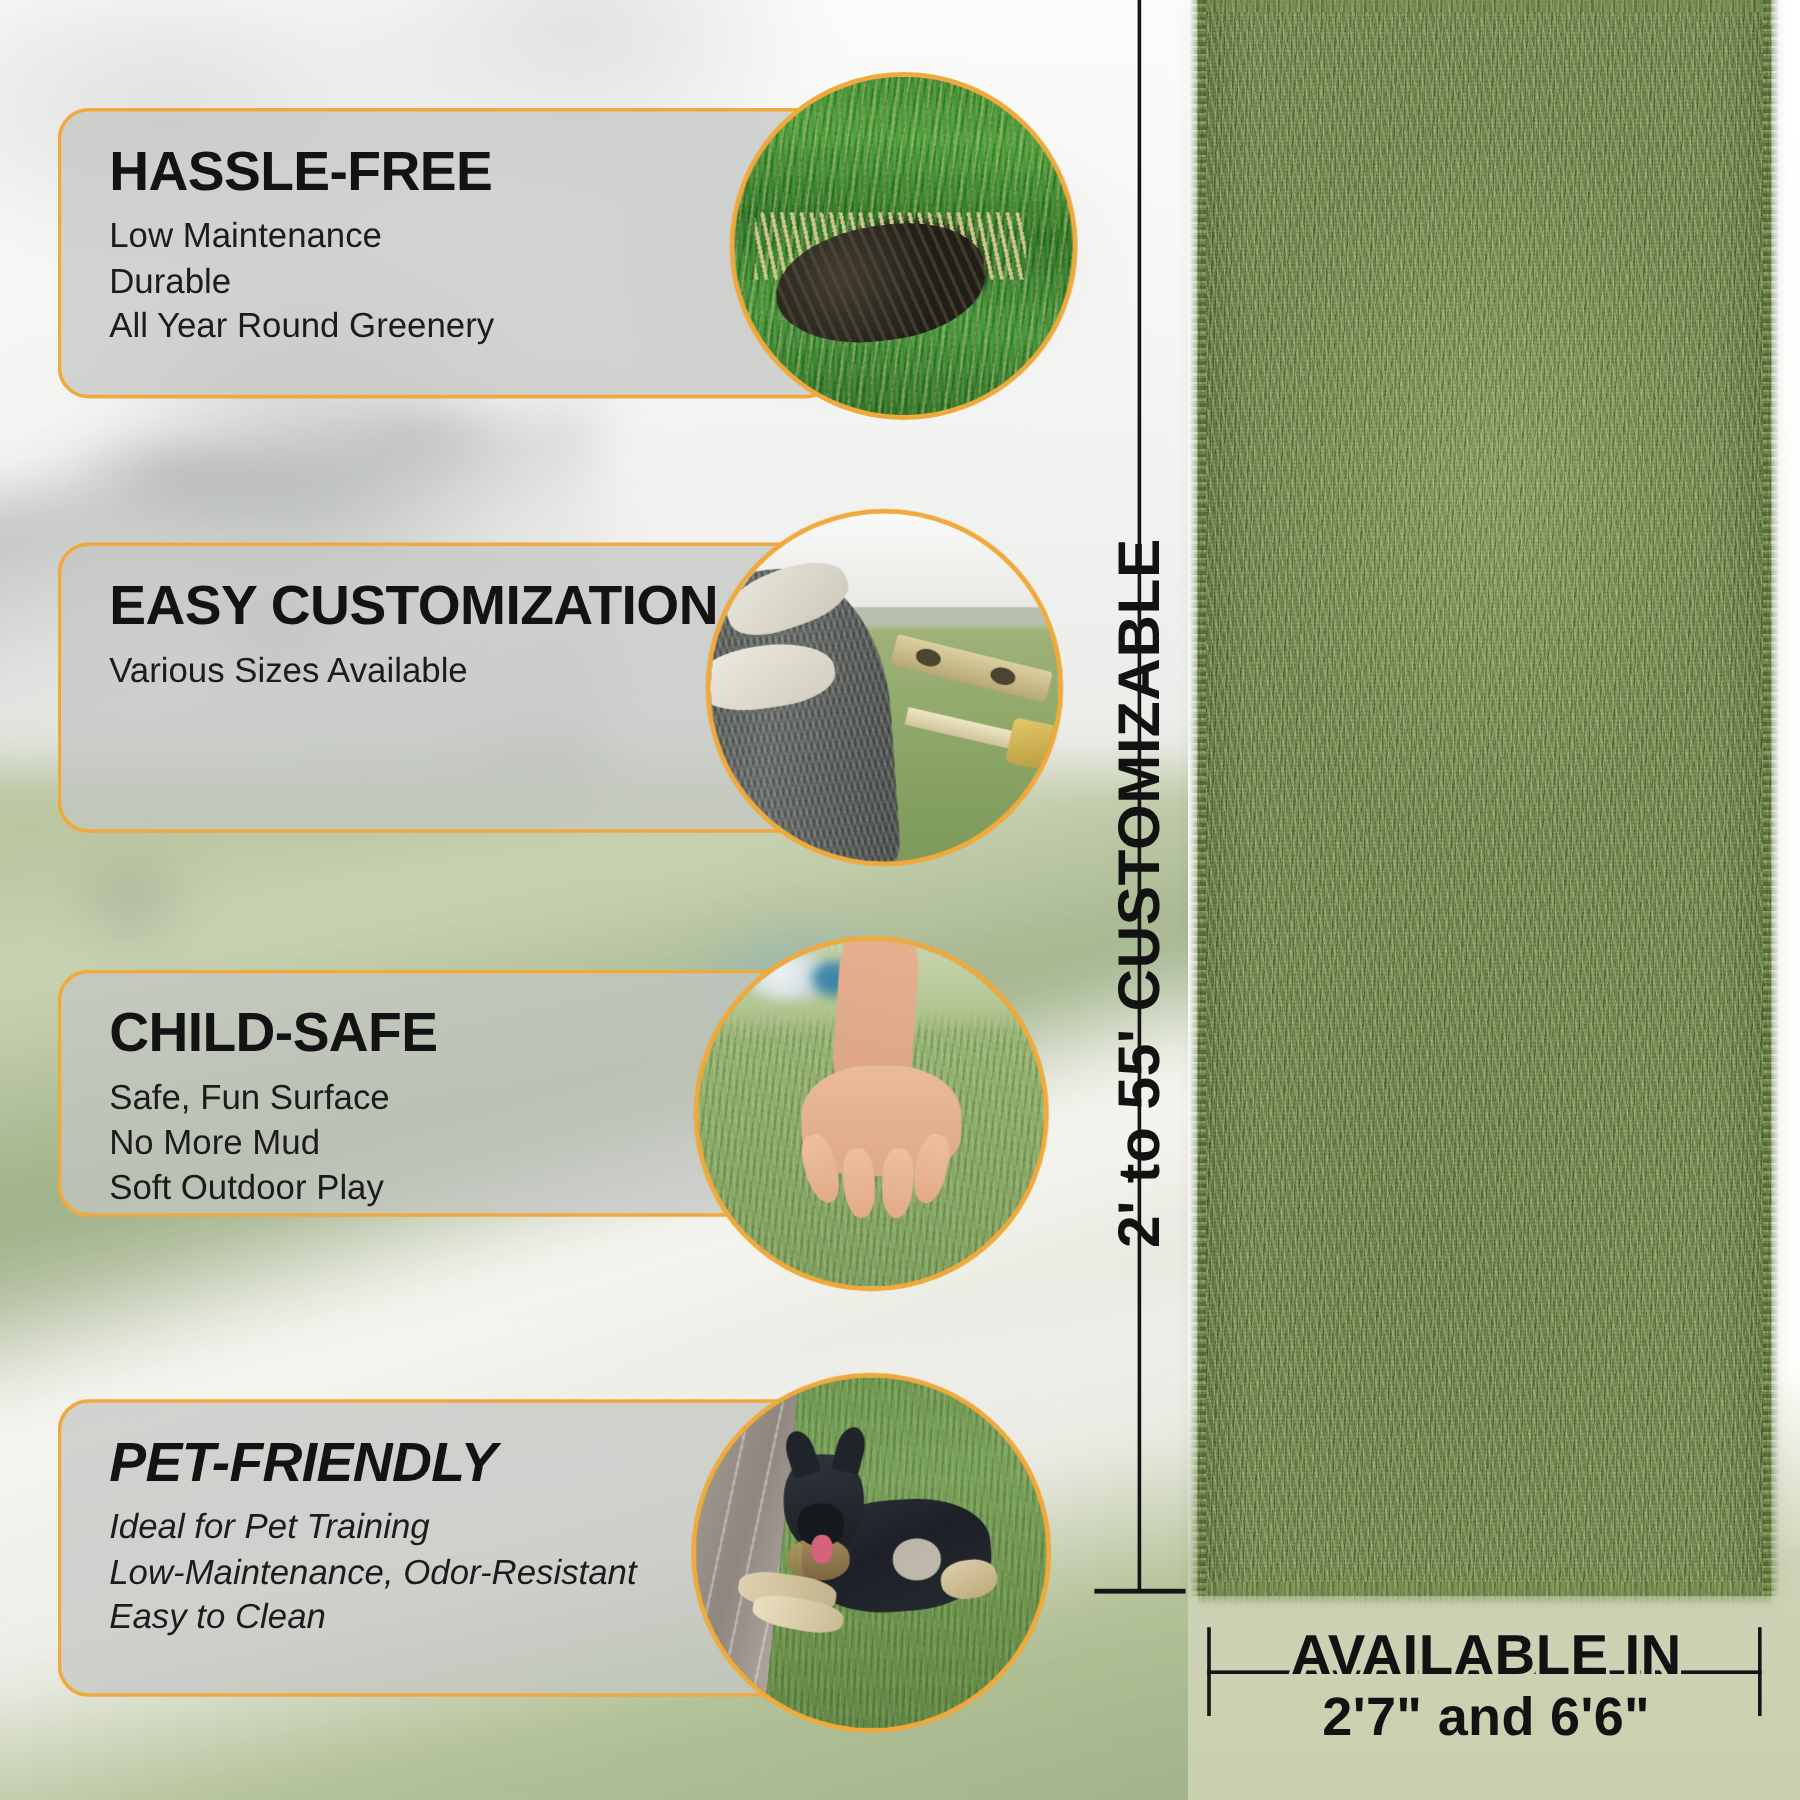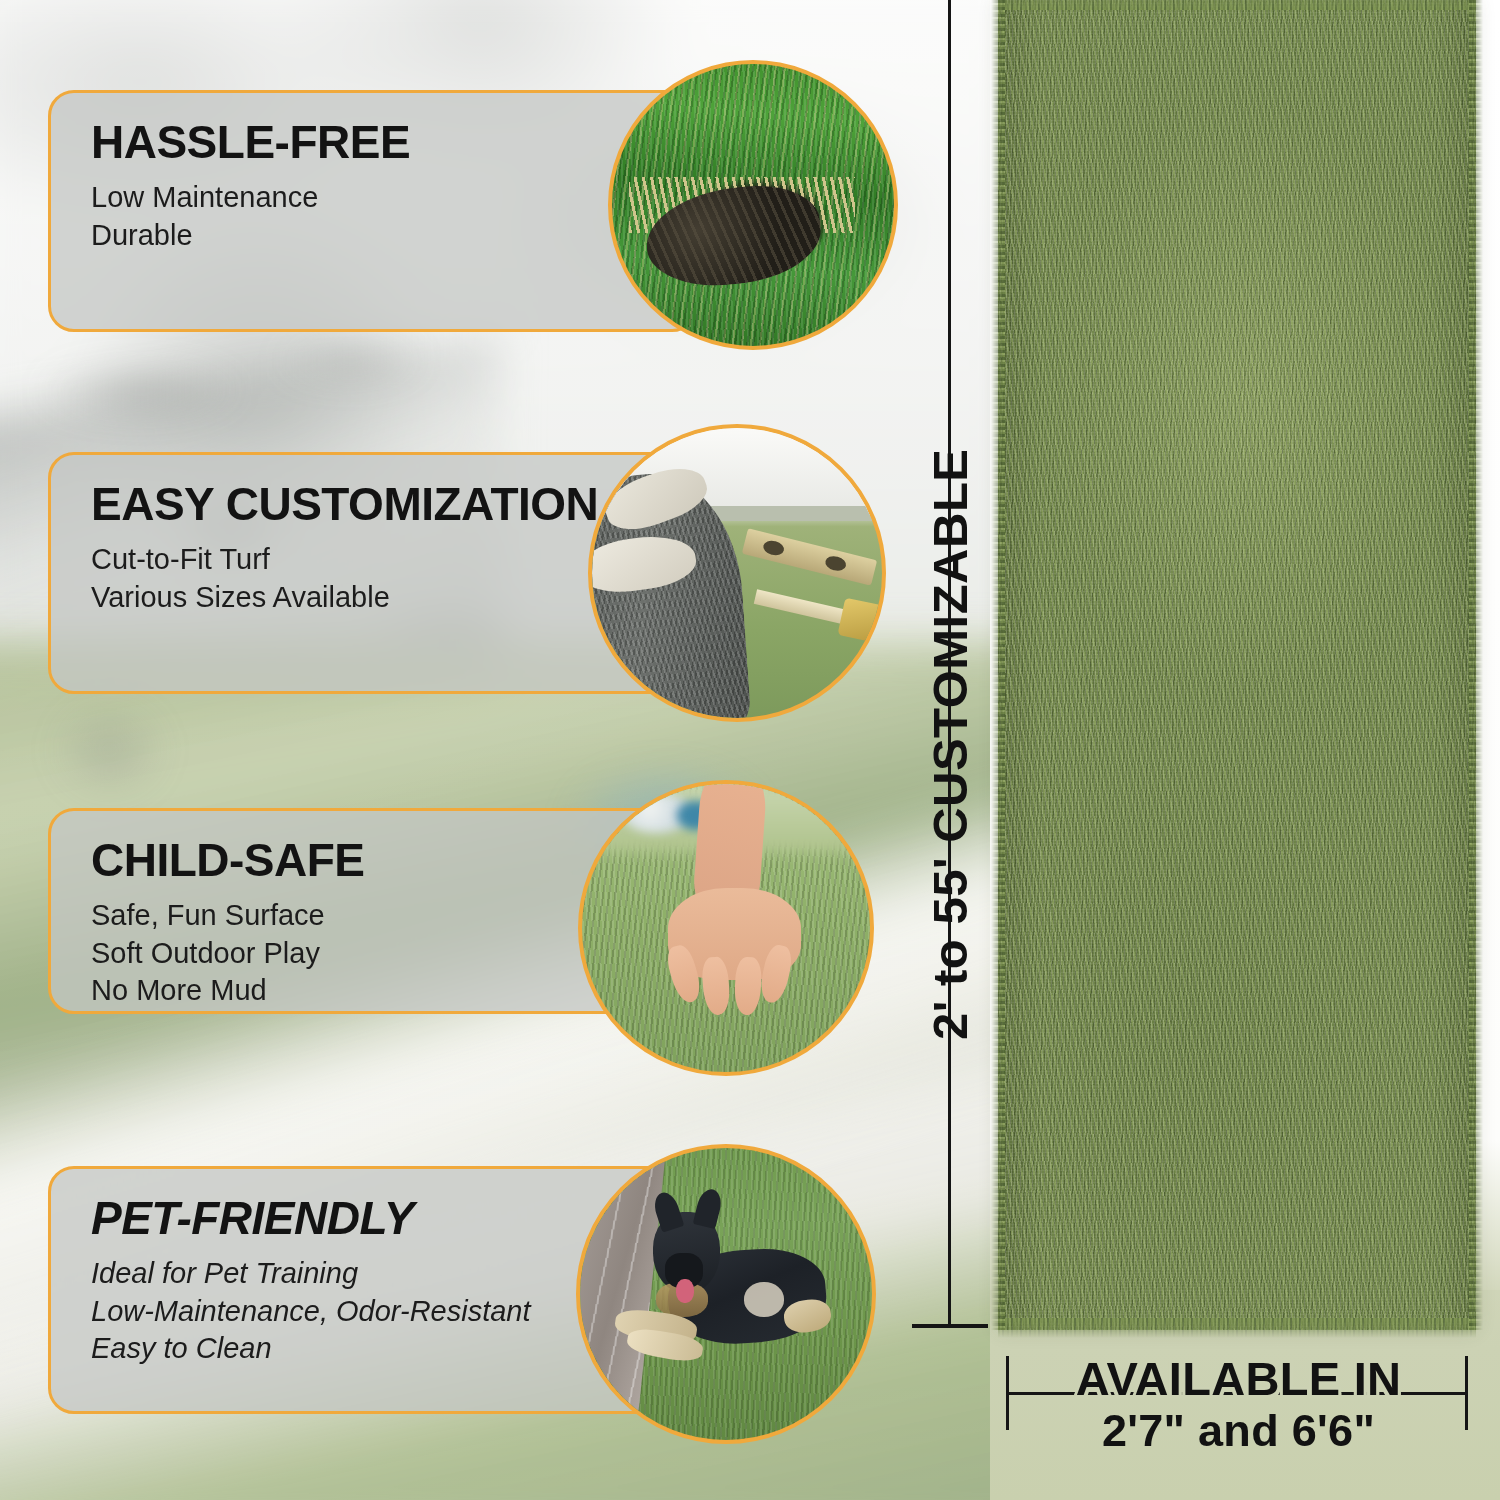--- a/index.html
+++ b/index.html
@@ -387,35 +387,35 @@
     <span class="avail-line1">AVAILABLE IN</span>
     <span class="avail-line2">2'7" and 6'6"</span>
   </div>
 
   <div class="feature" style="left:48px;top:90px;">
     <div class="card" style="width:650px;height:242px;">
       <div class="card-inner">
         <div class="card-title">HASSLE-FREE</div>
         <div class="card-line">Low Maintenance</div>
         <div class="card-line">Durable</div>
+        <div class="card-line">All Year Round Greenery</div>
       </div>
     </div>
     <div class="photo ph1" style="left:560px;top:-30px;width:290px;height:290px;">
       <div class="ph-inner">
         <div class="thatch"></div>
         <div class="backing"></div>
       </div>
     </div>
   </div>
 
   <div class="feature" style="left:48px;top:452px;">
     <div class="card" style="width:640px;height:242px;">
       <div class="card-inner">
         <div class="card-title">EASY CUSTOMIZATION</div>
-        <div class="card-line">Cut-to-Fit Turf</div>
         <div class="card-line">Various Sizes Available</div>
       </div>
     </div>
     <div class="photo ph2" style="left:540px;top:-28px;width:298px;height:298px;">
       <div class="ph-inner">
         <div class="wall"></div>
         <div class="baseboard"></div>
         <div class="roll"></div>
         <div class="glove1"></div>
         <div class="glove2"></div>
@@ -427,22 +427,22 @@
         <div class="tapebody"></div>
       </div>
     </div>
   </div>
 
   <div class="feature" style="left:48px;top:808px;">
     <div class="card" style="width:630px;height:206px;">
       <div class="card-inner">
         <div class="card-title">CHILD-SAFE</div>
         <div class="card-line">Safe, Fun Surface</div>
+        <div class="card-line">No More Mud</div>
         <div class="card-line">Soft Outdoor Play</div>
-        <div class="card-line">No More Mud</div>
       </div>
     </div>
     <div class="photo ph3" style="left:530px;top:-28px;width:296px;height:296px;">
       <div class="ph-inner">
         <div class="blur-top"></div>
         <div class="toy"></div>
         <div class="toy2"></div>
         <div class="arm"></div>
         <div class="palm"></div>
         <div class="fng f1"></div>

